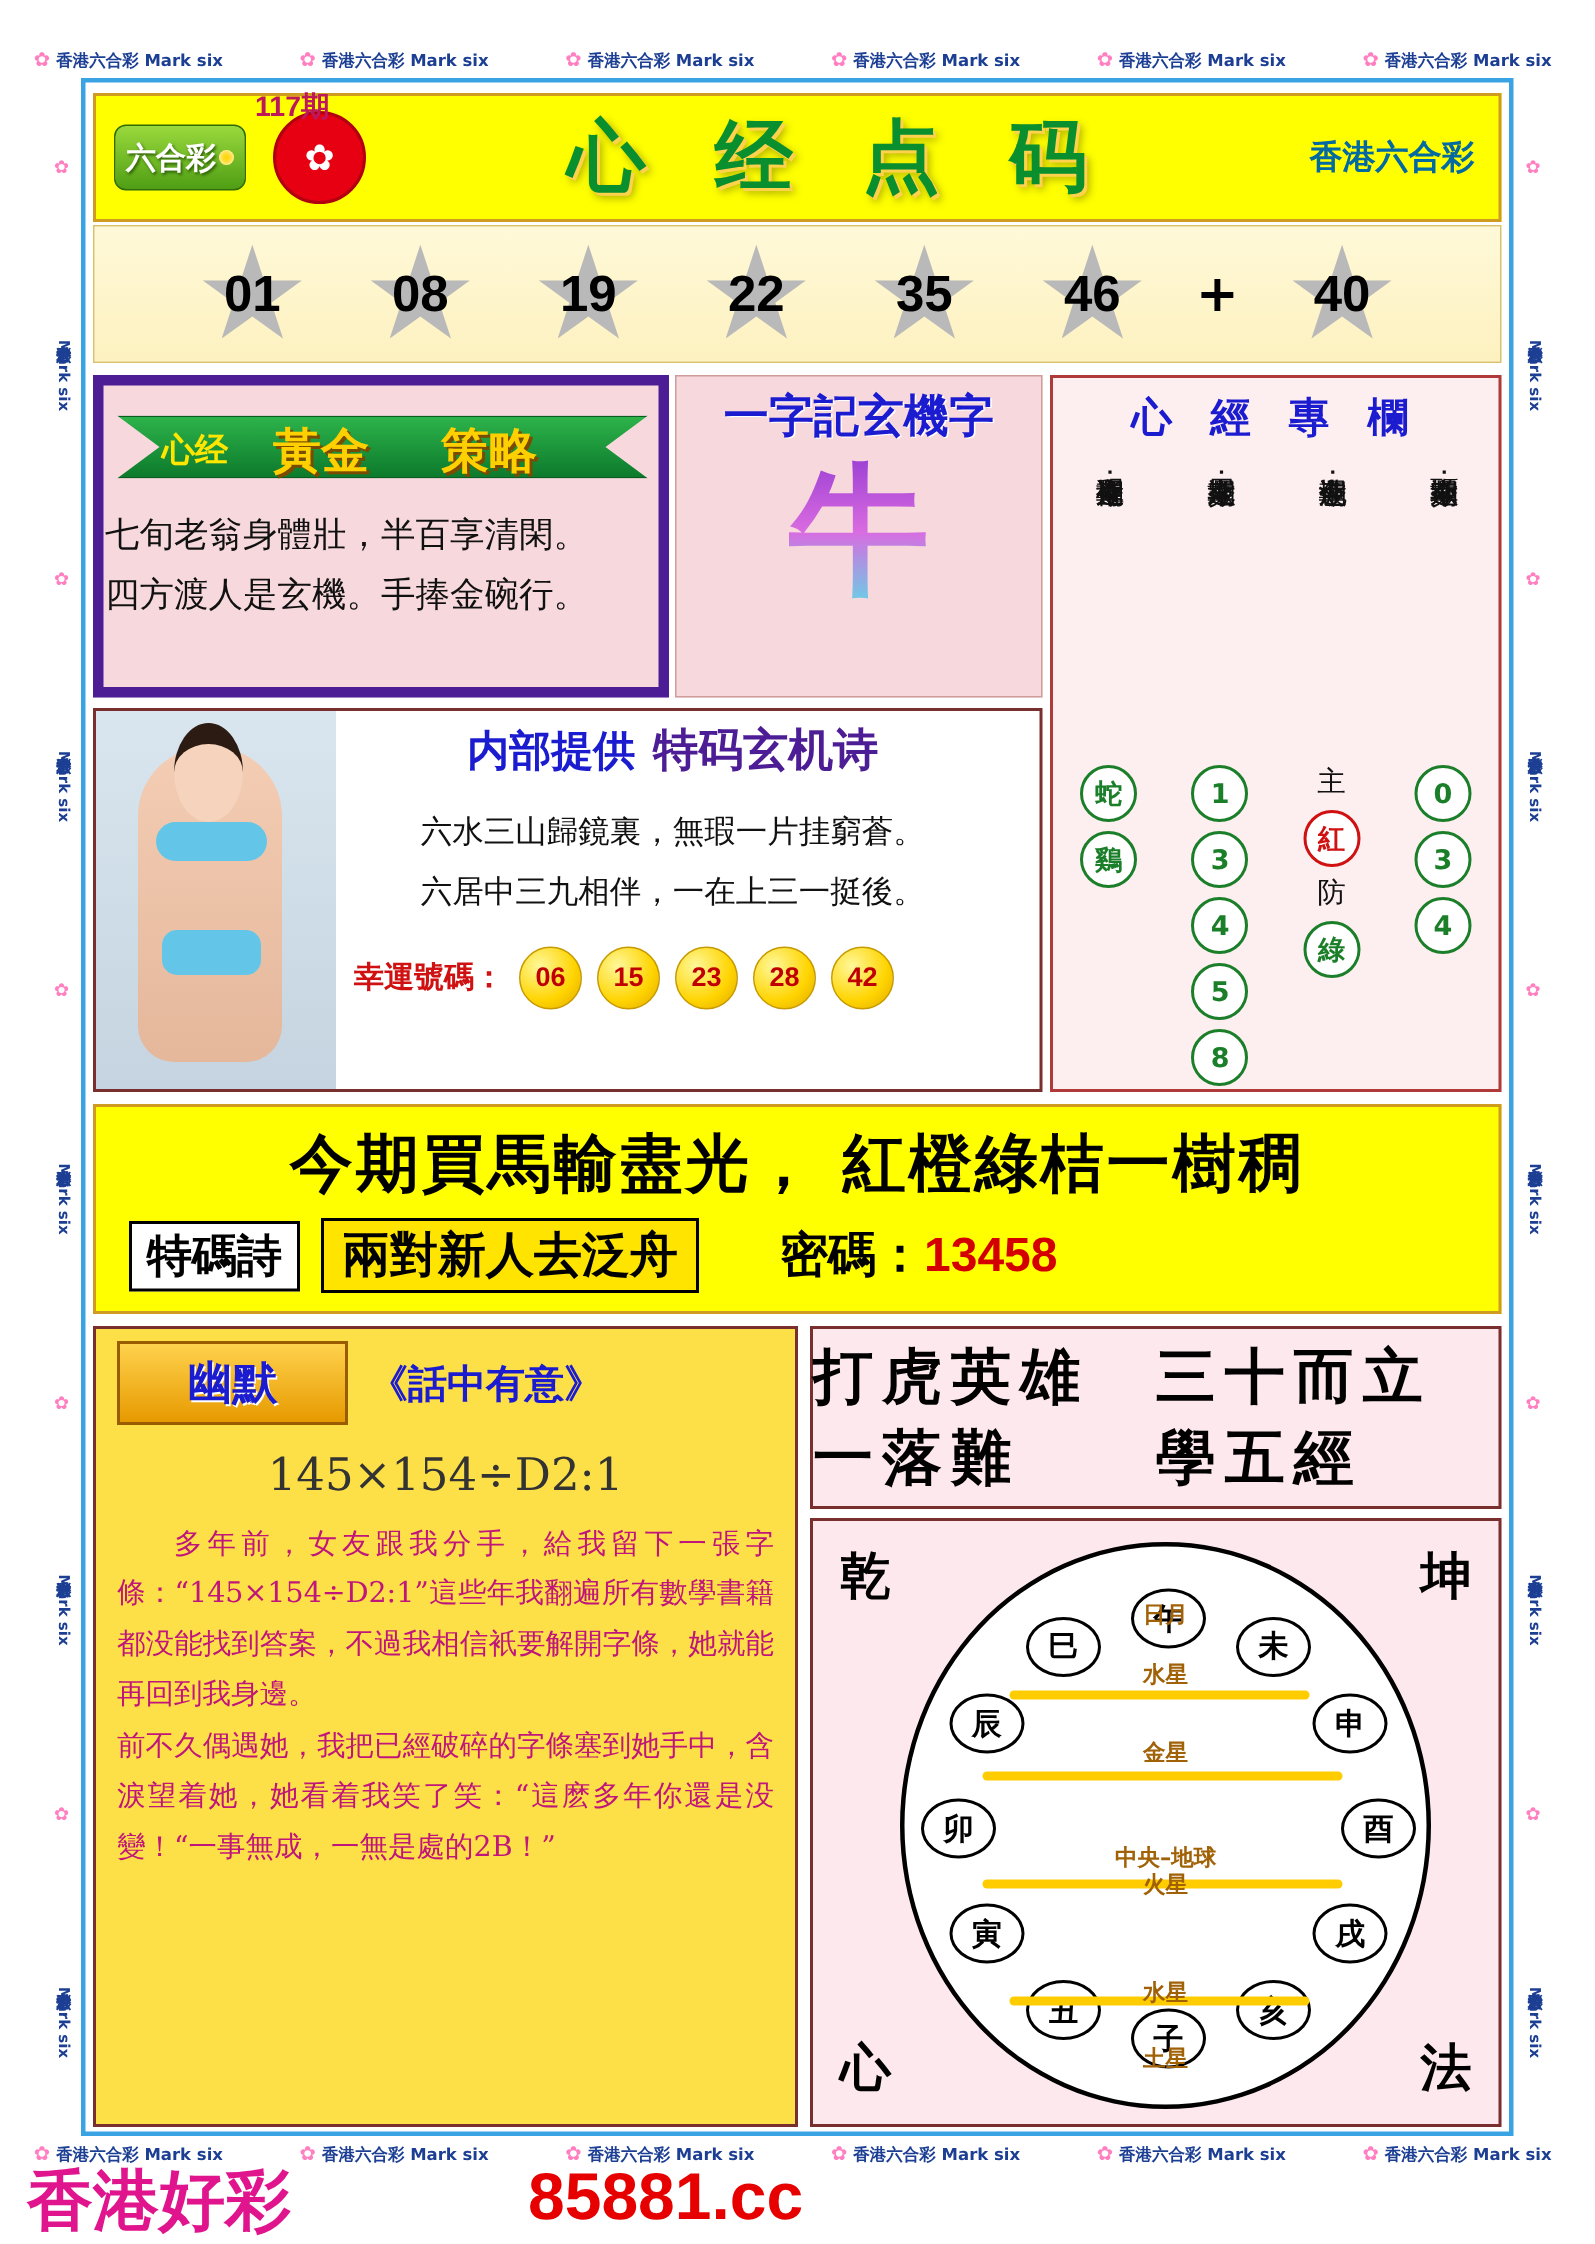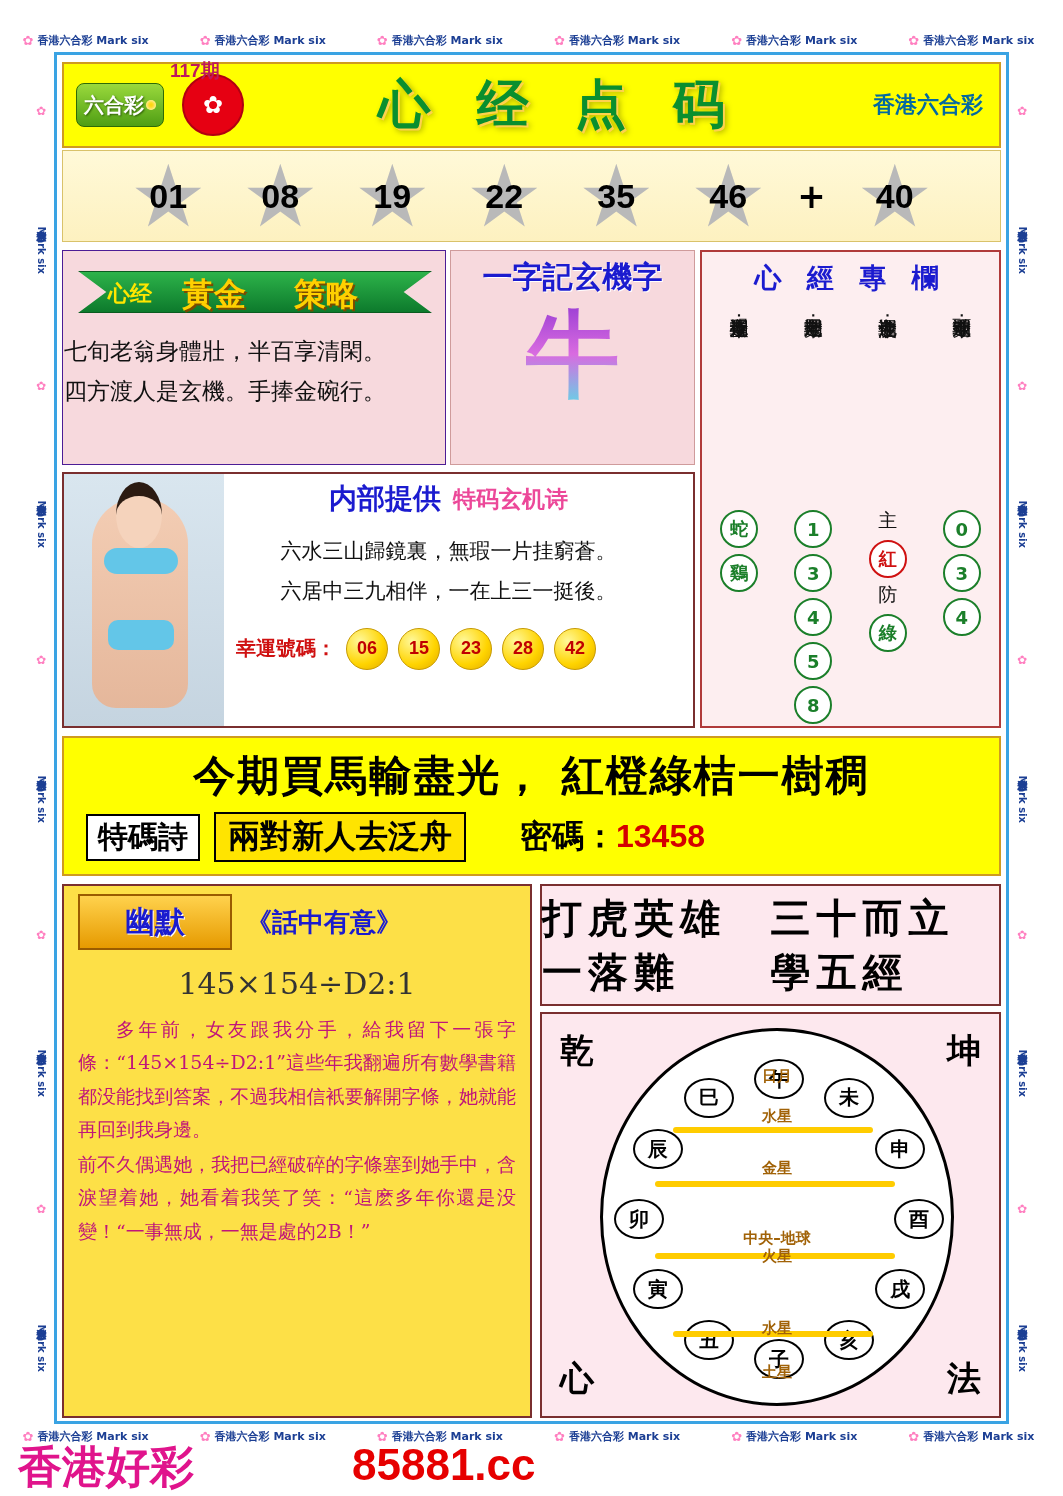--- a/index.html
+++ b/index.html
@@ -100,21 +100,21 @@
     color:#b9b9b9;font-size:86px;line-height:86px;text-align:center;
   }
   .numcell .n{
     position:relative;z-index:2;font-size:34px;font-weight:bold;color:#000;
     font-family:"Liberation Sans",sans-serif;
   }
   .plus{font-size:34px;font-weight:bold;color:#000;}
   
   .panelA{
     position:absolute;left:62px;top:250px;width:384px;height:215px;
-    background:#f7d9dd;border:1px solid #4c1d95;box-sizing:border-box;
+    background:#f7d9dd;border:7px solid #4c1d95;box-sizing:border-box;
   }
   .ribbon{
     position:relative;margin:12px auto 0;width:352px;height:54px;
   }
   .ribbon .band{
     position:absolute;left:0;top:8px;width:352px;height:40px;
     background:linear-gradient(#2db34a,#0d7a2c);
     clip-path:polygon(0 0,100% 0,92% 50%,100% 100%,0 100%,8% 50%);
     border:1px solid #0a5c20;
   }
@@ -201,21 +201,21 @@
   .photo .bikini-bot{
     position:absolute;left:44px;top:146px;width:66px;height:30px;border-radius:10px;
     background:#63c6e8;
   }
   .panelD .right{flex:1;padding:6px 26px 0 6px;}
   .pd-head{display:flex;align-items:center;justify-content:center;gap:12px;}
   .pd-head .l{
     font-size:28px;font-weight:bold;color:#1b1bcf;font-family:"DejaVu Serif",serif;
   }
   .pd-head .r{
-    font-size:23px;font-weight:bold;color:#ec4899;font-family:"DejaVu Serif",serif;
+    font-size:30px;font-weight:bold;color:#4c1d95;font-family:"DejaVu Serif",serif;
     text-shadow:1px 1px 0 #fff;
   }
   .pd-poem{
     margin-top:14px;font-family:"DejaVu Serif",serif;font-size:21px;color:#111;
     line-height:1.9;text-align:center;
   }
   .luck{
     margin-top:16px;display:flex;align-items:center;gap:10px;padding-left:6px;
   }
   .luck .lbl{font-size:20px;font-weight:bold;color:#cf1111;font-family:"DejaVu Serif",serif;}

